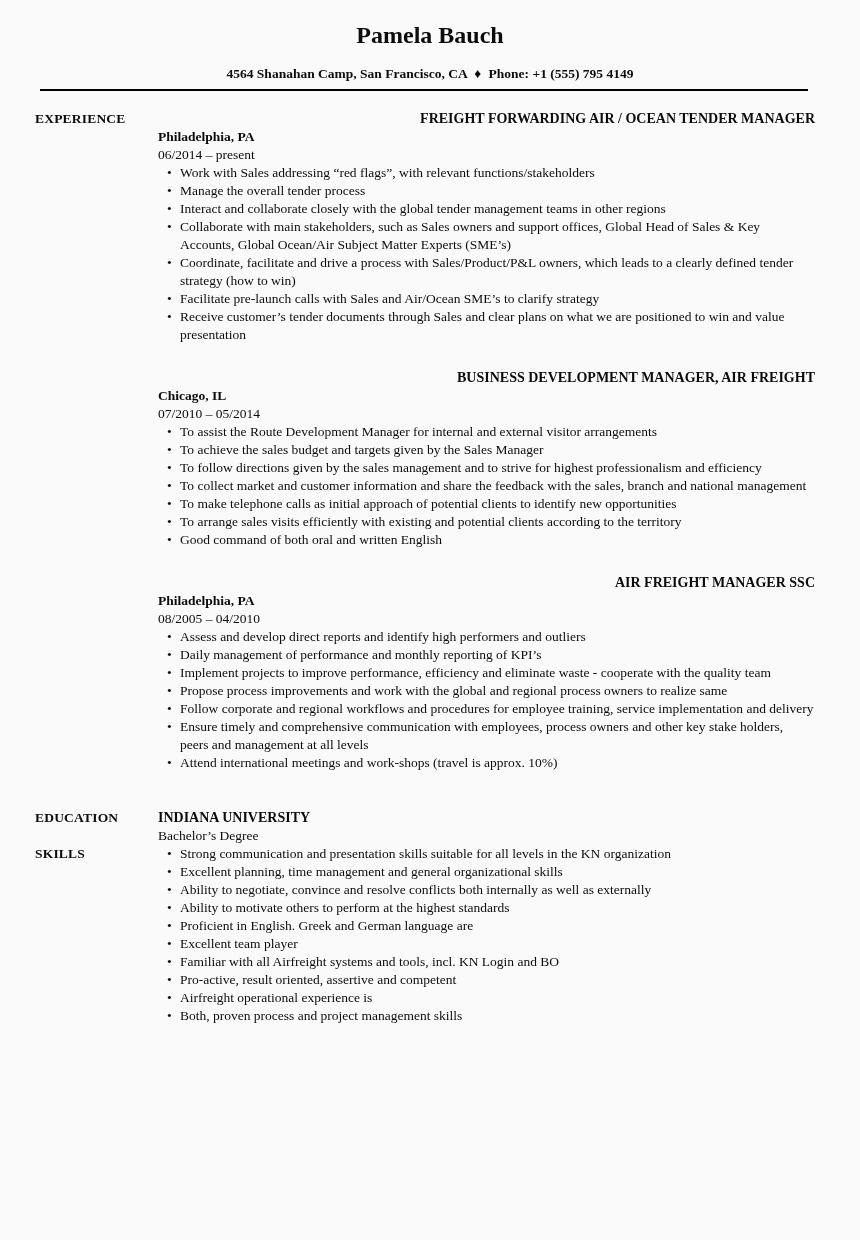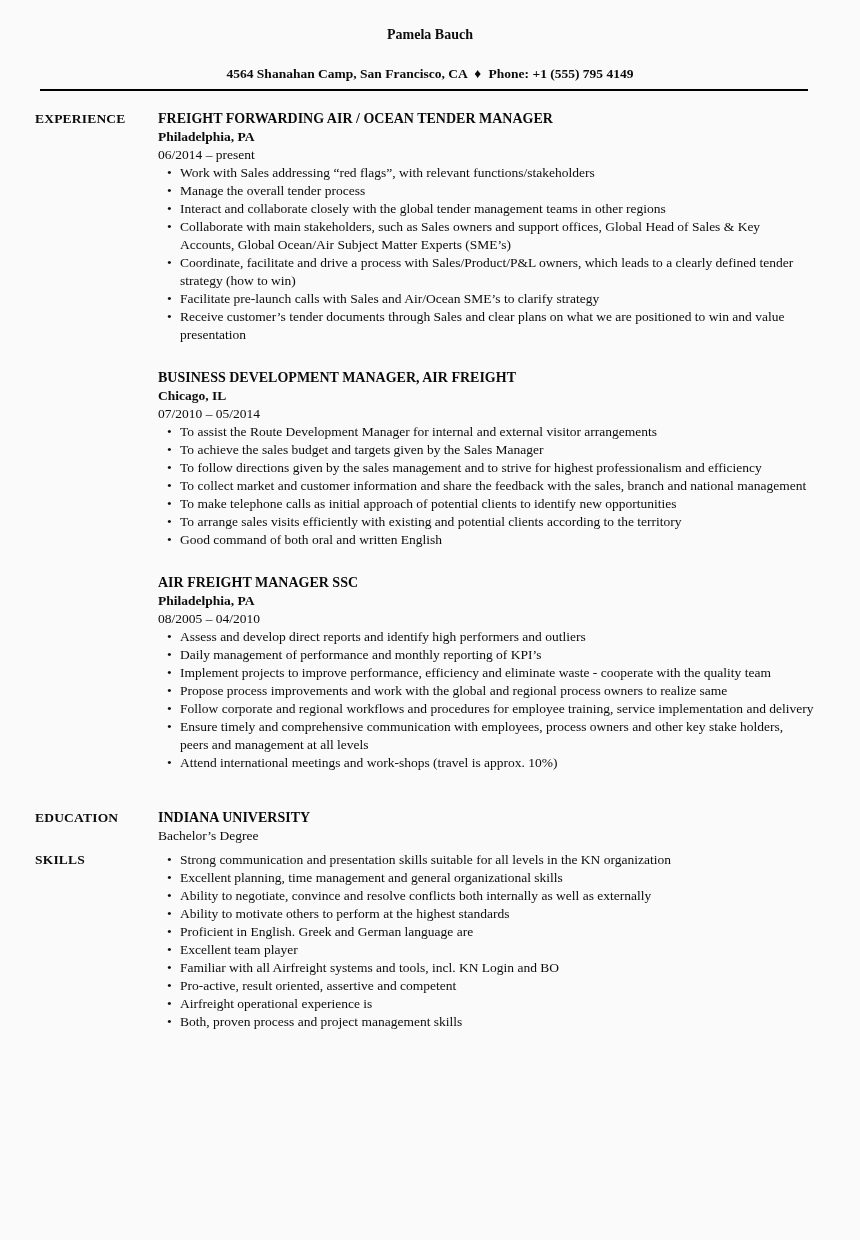--- a/index.html
+++ b/index.html
@@ -14,21 +14,21 @@
     background: #fafafa;
     font-family: "Liberation Serif", serif;
     color: #0c0c0c;
     overflow: hidden;
   }
   .header {
     text-align: center;
     padding-top: 24px;
   }
   .name {
-    font-size: 14px;
+    font-size: 24px;
     font-weight: bold;
     line-height: 22px;
   }
   .contact {
     margin-top: 20px;
     font-size: 13.5px;
     font-weight: bold;
     line-height: 16px;
   }
   .contact .sep {
@@ -39,33 +39,34 @@
     background: #000;
     margin: 7px 52px 0 40px;
   }
   .section {
     display: grid;
     grid-template-columns: 123px 1fr;
     padding: 0 45px 0 35px;
   }
   .section-experience { margin-top: 19px; }
   .section-education  { margin-top: 29px; }
-  .section-skills     { margin-top: 6px; }
+  .section-skills     { margin-top: 0; }
   .section-label {
     font-size: 13.5px;
     font-weight: bold;
     line-height: 18px;
     letter-spacing: 0.2px;
   }
   .job { margin-bottom: 25px; }
   .job:last-child { margin-bottom: 8px; }
   .job-title {
     font-size: 14px;
     font-weight: bold;
     line-height: 18px;
+    text-align: right;
   }
   .job-location {
     font-size: 13.5px;
     font-weight: bold;
     line-height: 18px;
   }
   .job-dates {
     font-size: 13.5px;
     line-height: 18px;
   }

